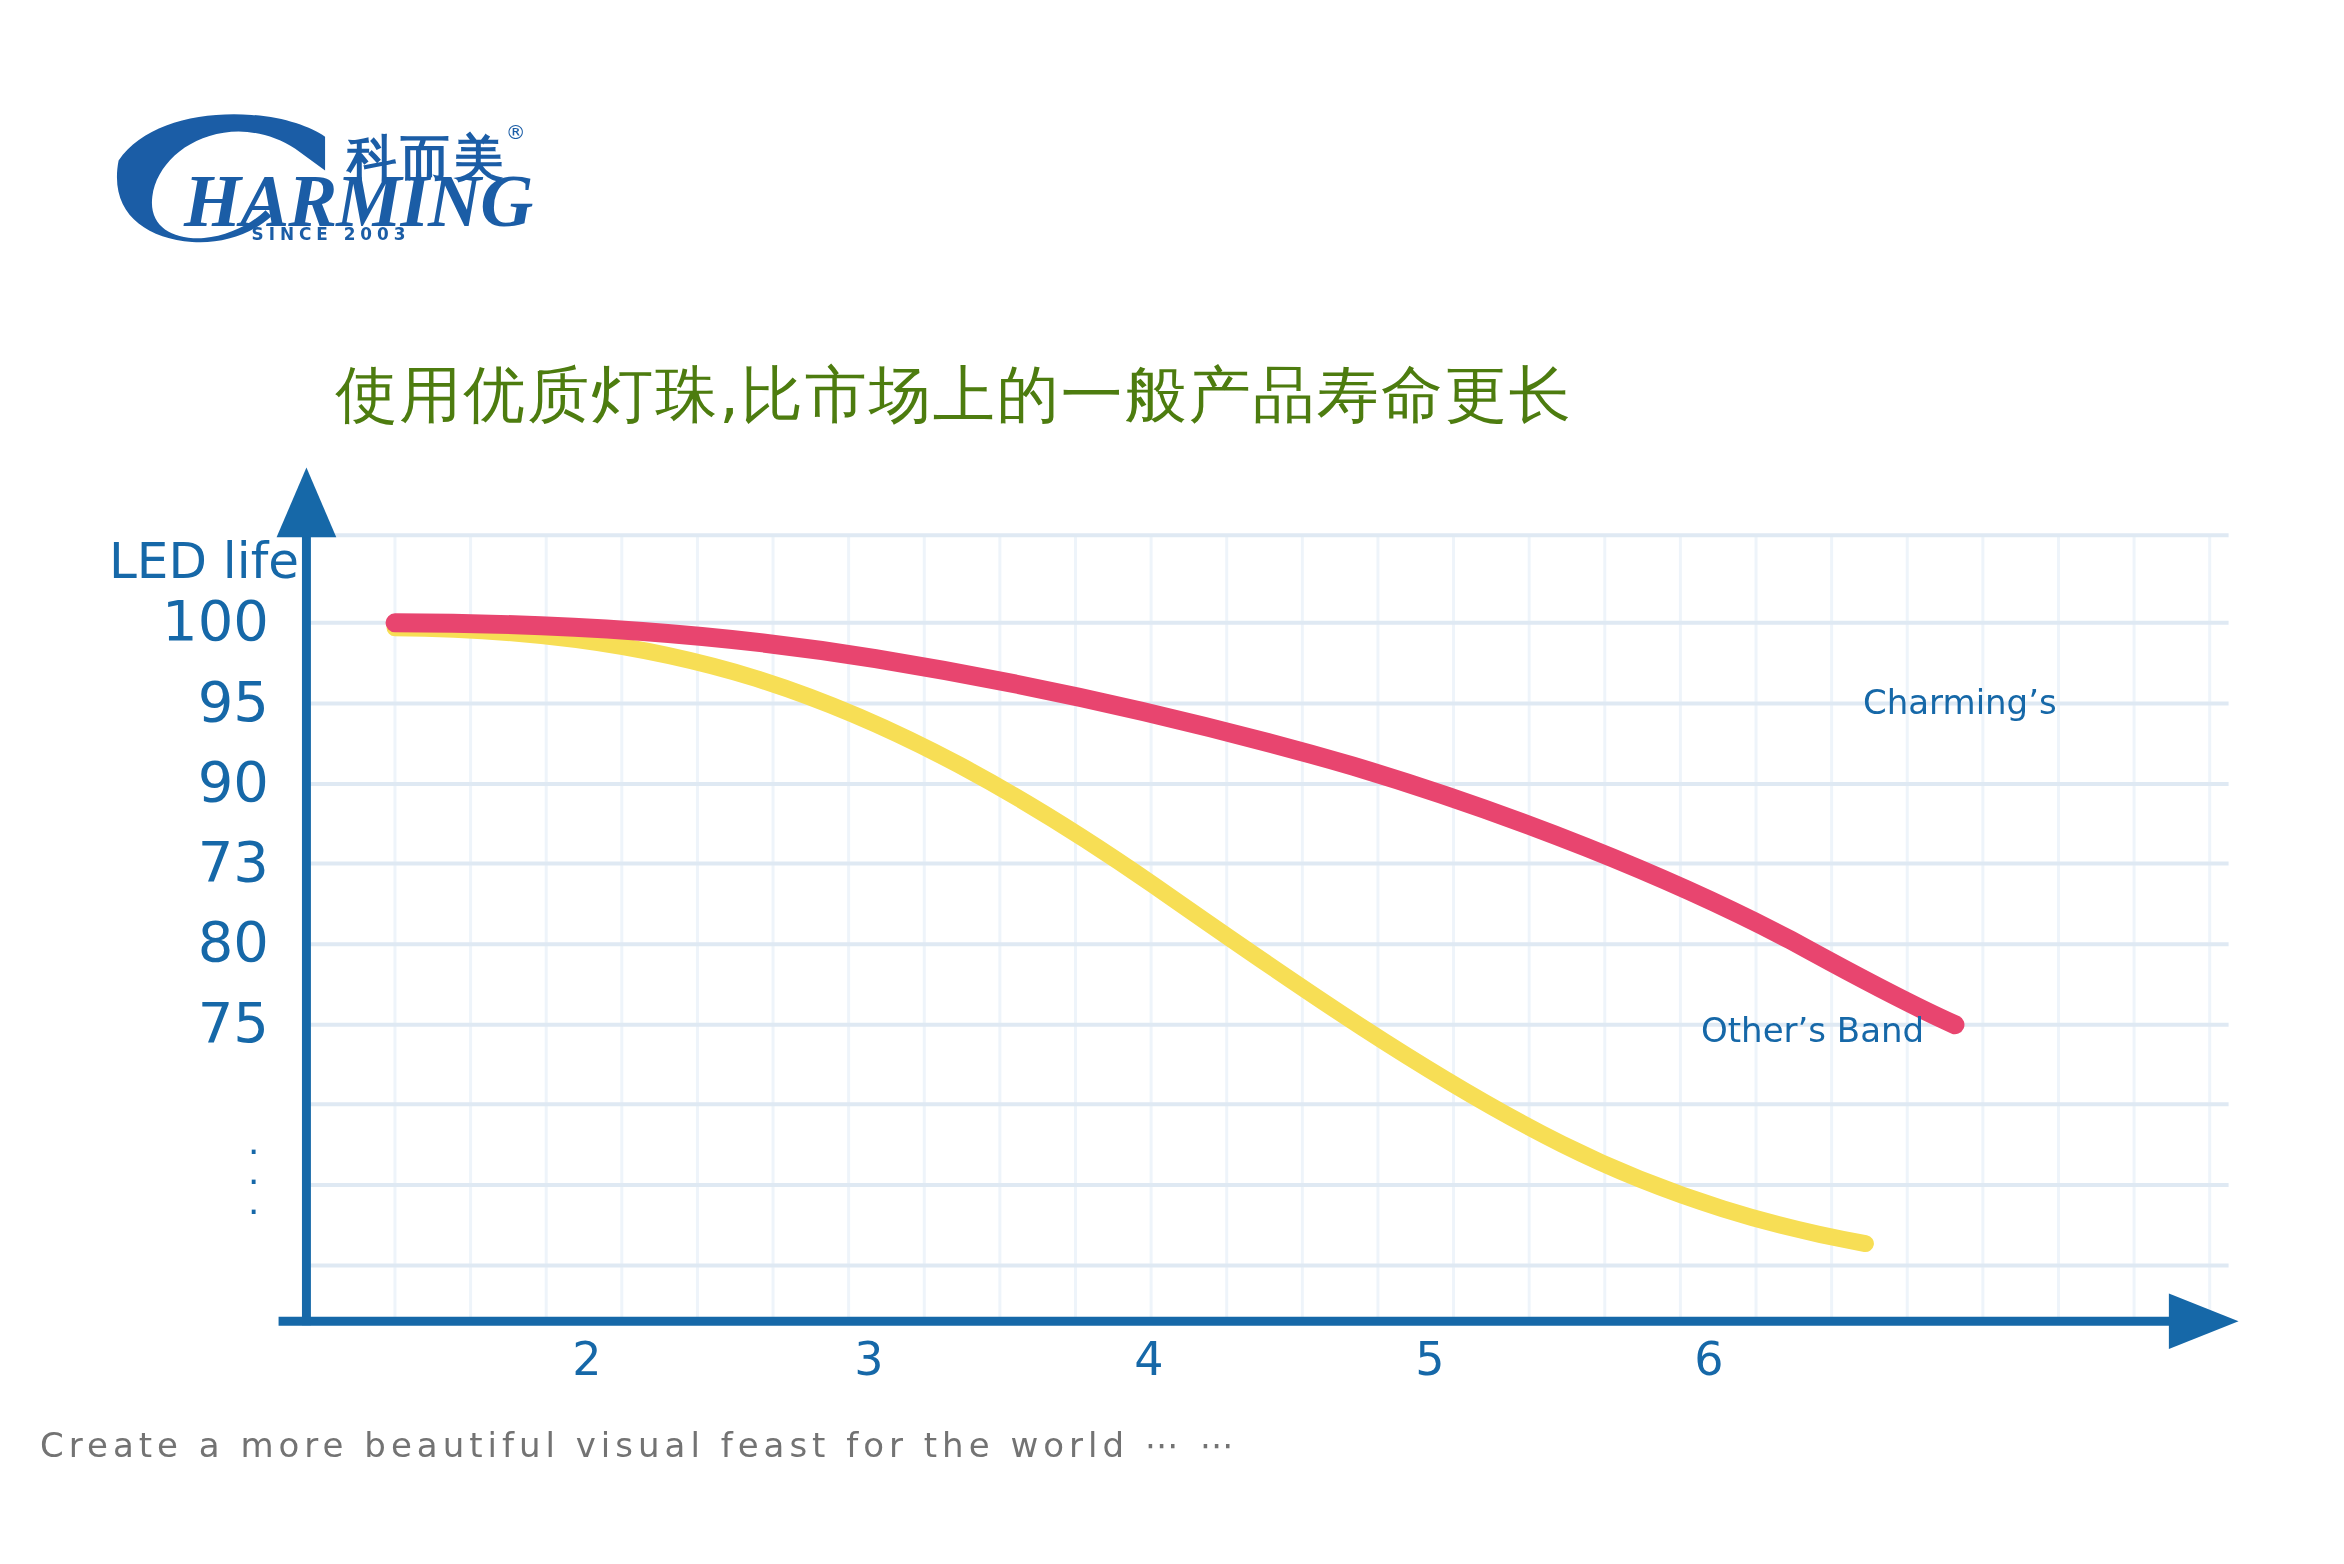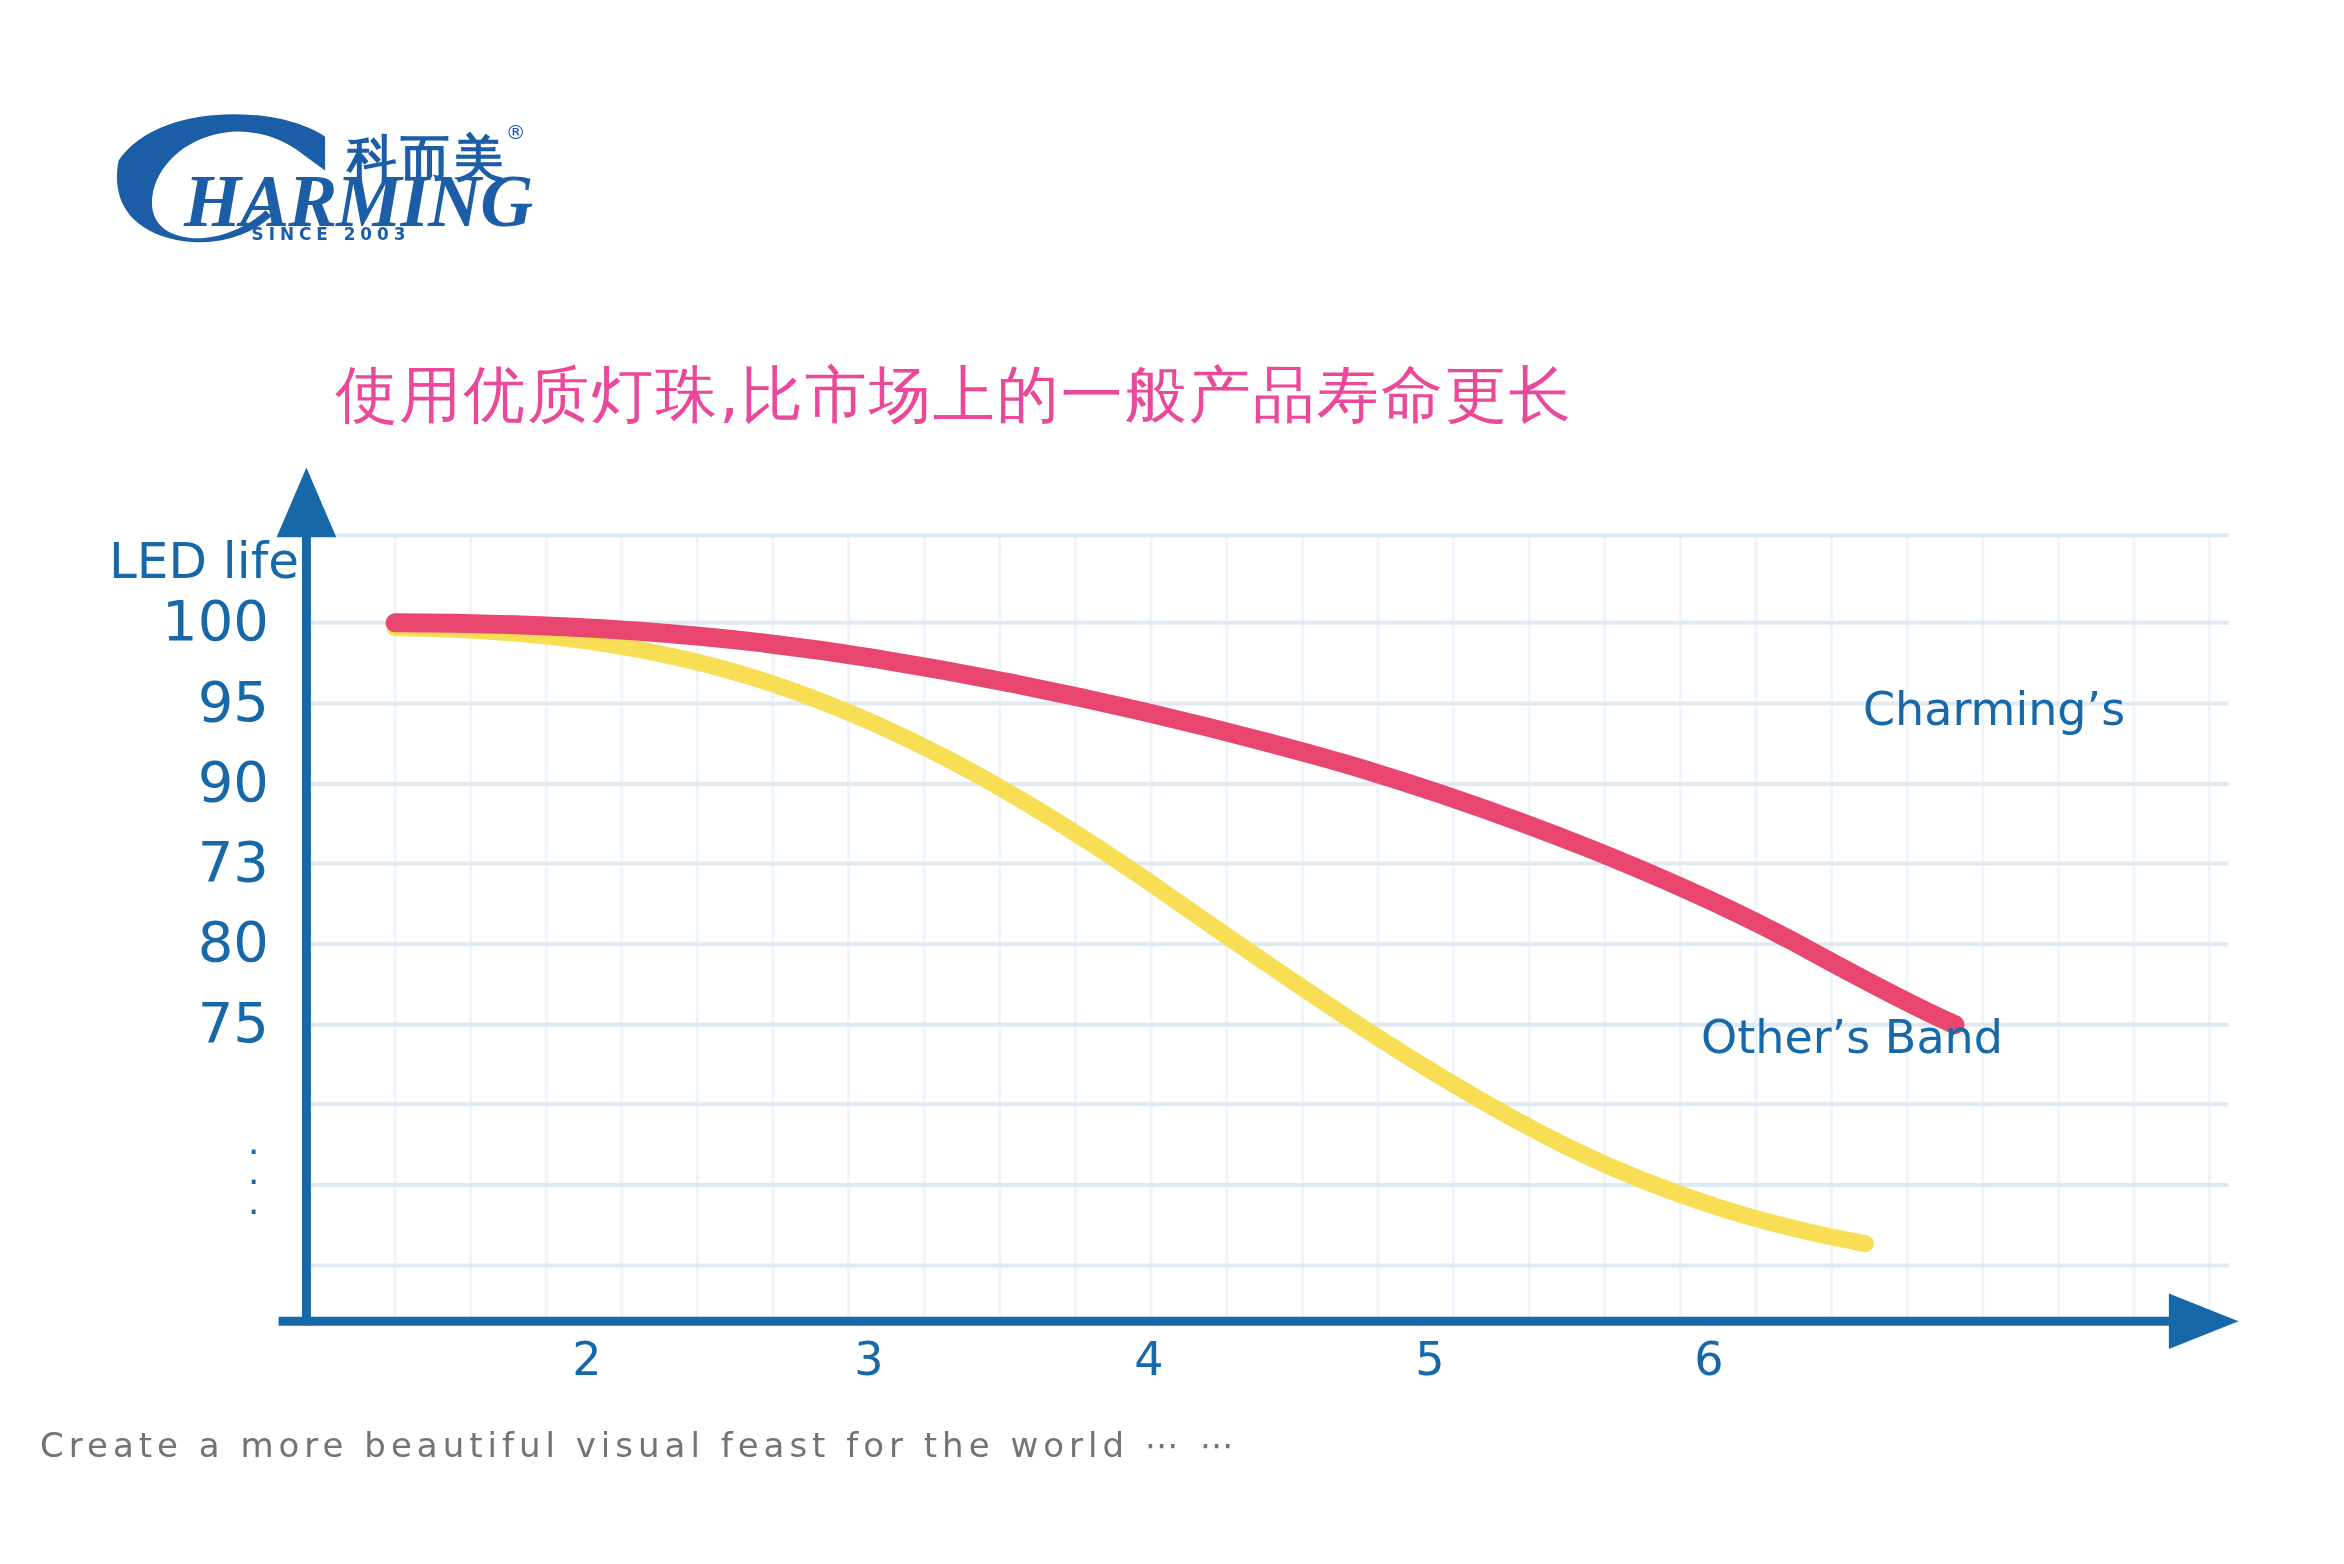--- a/index.html
+++ b/index.html
@@ -12,21 +12,21 @@
   }
   
   #logo-block{position:absolute;left:100px;top:109px;width:468px;height:129px;}
   #logo-svg{display:block;}
   
   #chart-title{
     position:absolute;left:0;top:353px;width:1908px;
     text-align:center;
     font-size:62px;
     letter-spacing:2px;
-    color:#ec4899;
+    color:#4d7c0f;
     font-family:"DejaVu Sans", sans-serif;
     font-weight:500;
   }
   
   #chart-area{position:absolute;left:0;top:0;width:1860px;height:1564px;}
   #chart-svg{position:absolute;left:0;top:0;}
   
   .axis-text{
     position:absolute;
     color:#1668A8;
@@ -47,21 +47,21 @@
     transform:translateX(-50%);
     white-space:nowrap;
   }
   #xaxis-title{
     position:absolute;left:1876px;top:1321px;
     color:#1668A8;font-size:54px;
     font-family:"DejaVu Sans", sans-serif;white-space:nowrap;
   }
   .series-label{
     position:absolute;color:#1668A8;
-    font-size:46px;font-family:"DejaVu Sans", sans-serif;
+    font-size:34px;font-family:"DejaVu Sans", sans-serif;
     white-space:nowrap;
   }
   #label-charming{left:1863px;top:682px;}
   #label-other{left:1701px;top:1010px;}
   
   #footer-tagline{
     position:absolute;left:40px;top:1425px;
     font-size:34px;letter-spacing:5px;
     color:#737373;
     font-family:"DejaVu Sans", sans-serif;

